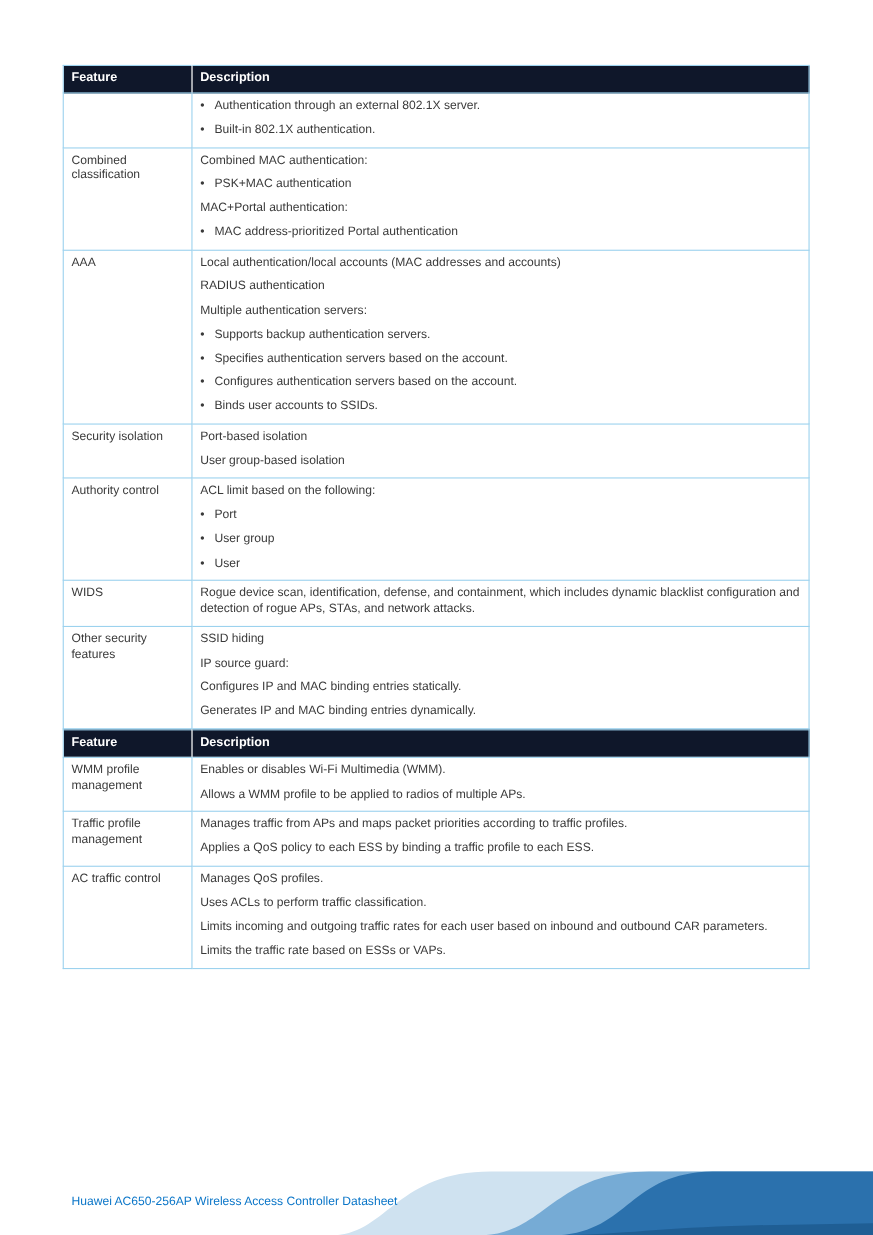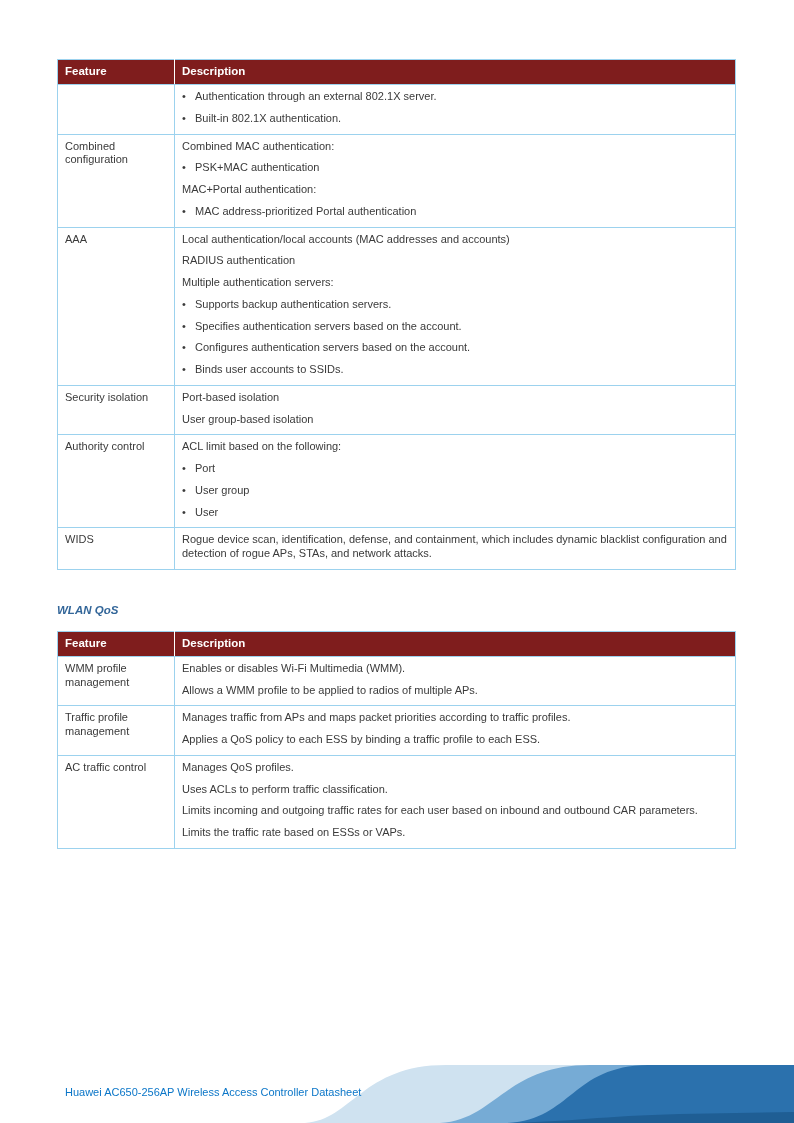--- a/index.html
+++ b/index.html
@@ -20,21 +20,21 @@
     border-collapse: collapse;
     width: 679px;
     table-layout: fixed;
   }
   .feature-table th, .feature-table td {
     border: 1px solid #9CD2EE;
     vertical-align: top;
     text-align: left;
   }
   .feature-table th {
-    background: #7f1d1d;
+    background: #0f172a;
     color: #ffffff;
     font-size: 11.5px;
     font-weight: bold;
     padding: 5px 7px;
     height: 25px;
   }
   .feature-table th.col-feature {
     width: 117px;
     border-right: 1px solid #ffffff;
   }
@@ -101,21 +101,21 @@
               <span class="dot">•</span>
               <span>Authentication through an external 802.1X server.</span>
             </p>
             <p class="bullet">
               <span class="dot">•</span>
               <span>Built-in 802.1X authentication.</span>
             </p>
           </td>
         </tr>
         <tr>
-          <td class="feature-cell">Combined configuration</td>
+          <td class="feature-cell">Combined classification</td>
           <td class="desc-cell">
             <p class="para">Combined MAC authentication:</p>
             <p class="bullet">
               <span class="dot">•</span>
               <span>PSK+MAC authentication</span>
             </p>
             <p class="para">MAC+Portal authentication:</p>
             <p class="bullet">
               <span class="dot">•</span>
               <span>MAC address-prioritized Portal authentication</span>
@@ -170,24 +170,32 @@
               <span>User</span>
             </p>
           </td>
         </tr>
         <tr>
           <td class="feature-cell">WIDS</td>
           <td class="desc-cell">
             <p class="para">Rogue device scan, identification, defense, and containment, which includes dynamic blacklist configuration and detection of rogue APs, STAs, and network attacks.</p>
           </td>
         </tr>
+        <tr>
+          <td class="feature-cell">Other security features</td>
+          <td class="desc-cell">
+            <p class="para">SSID hiding</p>
+            <p class="para">IP source guard:</p>
+            <p class="para">Configures IP and MAC binding entries statically.</p>
+            <p class="para">Generates IP and MAC binding entries dynamically.</p>
+          </td>
+        </tr>
       </tbody>
   </table>
 
-  <h3 class="section-heading">WLAN QoS</h3>
 
   <table class="feature-table">
     <thead>
       <tr>
         <th class="col-feature">Feature</th>
         <th>Description</th>
       </tr>
     </thead>
     <tbody>
         <tr>

